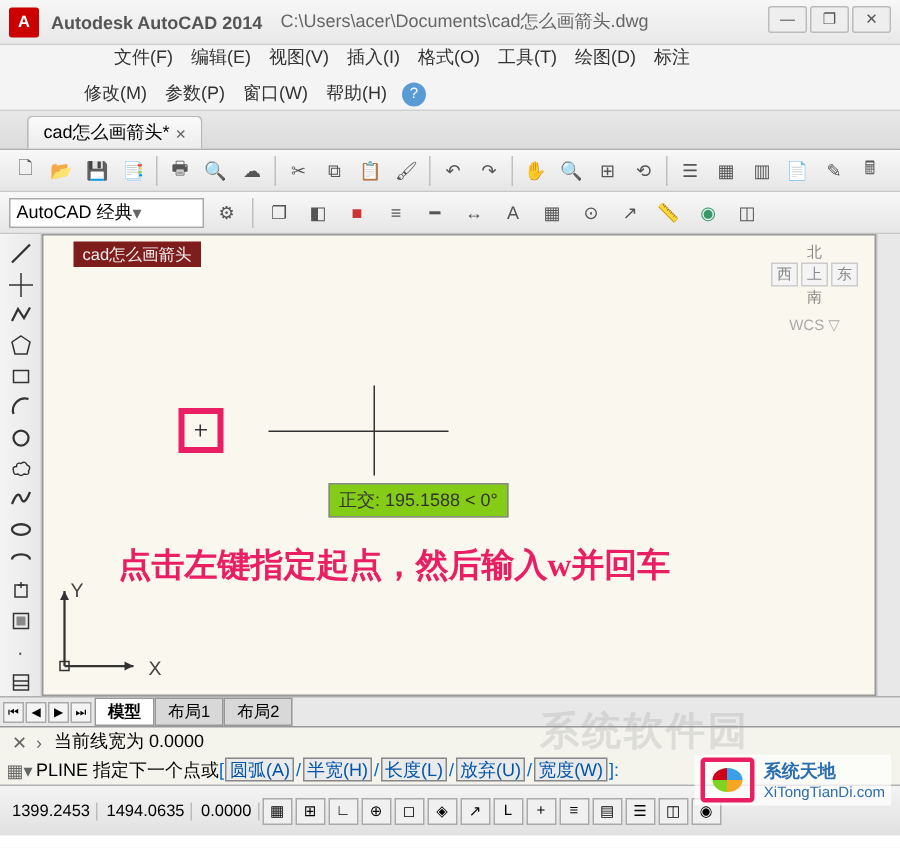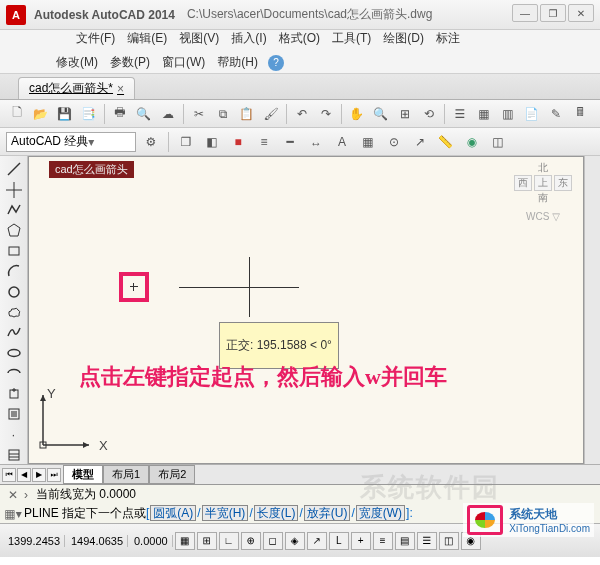--- a/index.html
+++ b/index.html
@@ -12,21 +12,21 @@
 .win-controls { position: absolute; right: 6px; top: 4px; display: flex; gap: 2px; }
 .win-btn { width: 26px; height: 18px; background: #eee; border: 1px solid #bbb; border-radius: 2px; display: flex; align-items: center; justify-content: center; font-size: 10px; cursor: pointer; }
 
 .menubar { height: 22px; background: #f4f4f4; display: flex; align-items: flex-start; padding: 0 50px 0 70px; font-size: 12px; color: #333; }
 .menubar .menu-item { padding: 0 6px; cursor: pointer; }
 .menubar2 { height: 22px; background: #f4f4f4; display: flex; align-items: center; padding: 0 50px; font-size: 12px; color: #333; border-bottom: 1px solid #d0d0d0; }
 .menubar2 .menu-item { padding: 0 6px; cursor: pointer; }
 .help-icon { width: 16px; height: 16px; border-radius: 50%; background: #5b9bd5; color: #fff; display: inline-flex; align-items: center; justify-content: center; font-size: 10px; margin-left: 4px; }
 
 .tabbar { height: 26px; background: linear-gradient(#e8e8e8,#dcdcdc); display: flex; align-items: flex-end; padding: 0 18px; border-bottom: 1px solid #b0b0b0; }
-.doc-tab { background: linear-gradient(#fafafa,#ececec); border: 1px solid #b8b8b8; border-bottom: none; padding: 2px 10px; font-size: 12px; border-radius: 4px 4px 0 0; display: flex; align-items: center; gap: 4px; text-decoration: underline; }
+.doc-tab { background: linear-gradient(#fafafa,#ececec); border: 1px solid #b8b8b8; border-bottom: none; padding: 2px 10px; font-size: 12px; border-radius: 4px 4px 0 0; display: flex; align-items: center; gap: 4px; }
 .doc-tab .close { font-size: 12px; color: #666; cursor: pointer; }
 
 .toolbar-row { height: 28px; background: linear-gradient(#f8f8f8,#e6e6e6); border-bottom: 1px solid #c8c8c8; display: flex; align-items: center; padding: 0 6px; gap: 2px; }
 .tb-btn { width: 22px; height: 22px; border: 1px solid transparent; display: flex; align-items: center; justify-content: center; font-size: 12px; color: #555; cursor: pointer; border-radius: 2px; }
 .tb-sep { width: 1px; height: 20px; background: #c0c0c0; margin: 0 2px; }
 
 .workspace-sel { height: 28px; background: linear-gradient(#f8f8f8,#e6e6e6); border-bottom: 1px solid #c8c8c8; display: flex; align-items: center; padding: 0 6px; gap: 4px; }
 .ws-dropdown { width: 130px; height: 20px; border: 1px solid #aaa; background: #fff; font-size: 12px; padding: 0 4px; display: flex; align-items: center; justify-content: flex-start; cursor: pointer; }
 .ws-dropdown::after { content: "▾"; color: #666; }
 
@@ -43,21 +43,21 @@
 .wcs-lbl { margin-top: 6px; color: #aaa; font-size: 10px; }
 
 .crosshair { position: absolute; left: 180px; top: 130px; }
 .crosshair .hline { position: absolute; width: 120px; height: 1px; background: #333; left: -30px; top: 0; }
 .crosshair .vline { position: absolute; width: 1px; height: 60px; background: #333; left: 40px; top: -30px; }
 .pick-box { position: absolute; left: 90px; top: 115px; width: 30px; height: 30px; border: 4px solid #e91e63; display: flex; align-items: center; justify-content: center; }
 .pick-inner { width: 8px; height: 8px; position: relative; }
 .pick-inner::before { content: ""; position: absolute; left: 3px; top: 0; width: 1px; height: 8px; background: #333; }
 .pick-inner::after { content: ""; position: absolute; left: 0; top: 3px; width: 8px; height: 1px; background: #333; }
 
-.tooltip-box { position: absolute; left: 190px; top: 165px; background: #fef9c3; border: 1px solid #888; font-size: 12px; padding: 14px 6px; color: #333; }
+.tooltip-box { position: absolute; left: 190px; top: 165px; background: #84cc16; border: 1px solid #888; font-size: 12px; padding: 2px 6px; color: #333; }
 
 .instruction { position: absolute; left: 50px; top: 205px; font-size: 22px; font-weight: bold; color: #e91e63; font-family: KaiTi, "楷体", serif; }
 
 .ucs-icon { position: absolute; left: 8px; bottom: 8px; }
 .ucs-icon svg { width: 60px; height: 70px; }
 .ucs-x { position: absolute; left: 70px; bottom: 10px; font-size: 13px; color: #444; }
 .ucs-y { position: absolute; left: 18px; bottom: 62px; font-size: 13px; color: #444; }
 
 .right-scroll { width: 16px; background: #e8e8e8; border-left: 1px solid #c0c0c0; }
 

